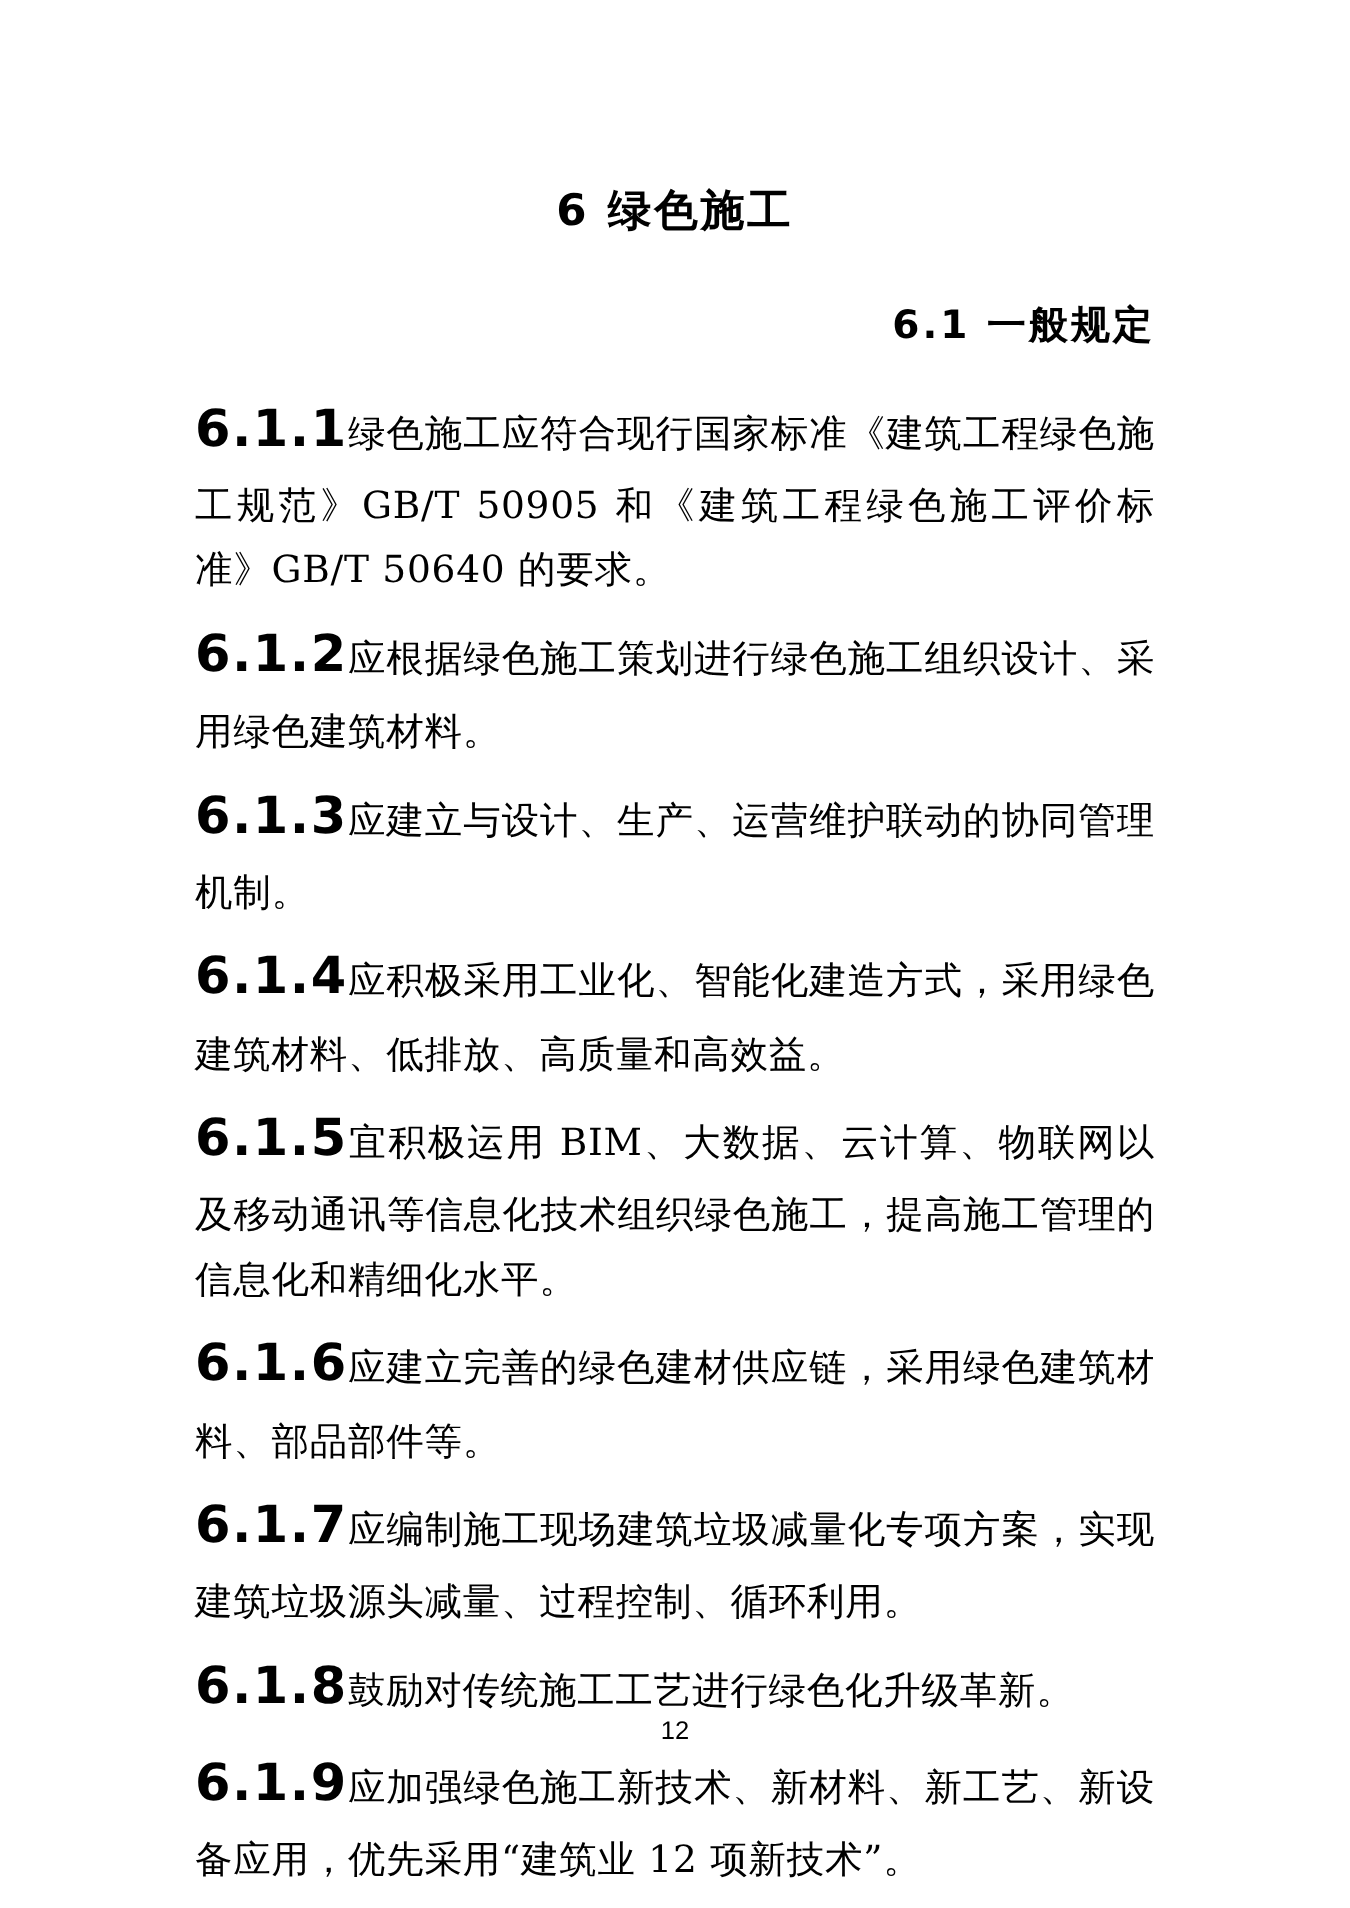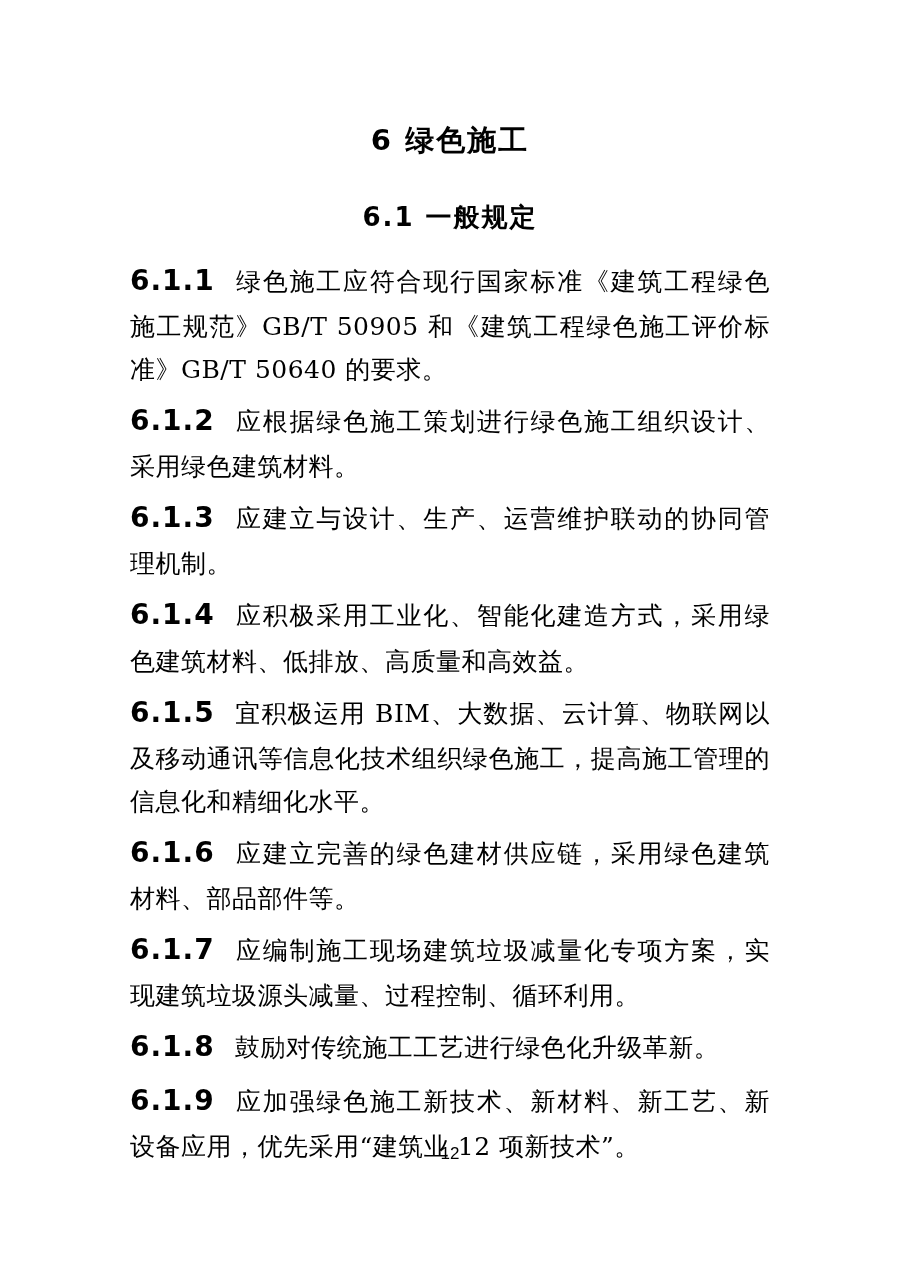--- a/index.html
+++ b/index.html
@@ -30,39 +30,39 @@
     font-weight: bold;
     text-align: center;
     margin: 0 0 0 0;
     letter-spacing: 2px;
     line-height: 1.4;
   }
   h2.section-title {
     font-family: "DejaVu Sans", "Liberation Sans", sans-serif;
     font-size: 26px;
     font-weight: bold;
-    text-align: center;
+    text-align: right;
     margin: 38px 0 22px 0;
     letter-spacing: 2px;
     line-height: 1.4;
   }
   .clause {
     font-size: 25px;
     line-height: 1.72;
     margin: 0 0 6px 0;
     text-align: justify;
     text-justify: inter-ideograph;
     letter-spacing: 0.5px;
   }
   .clause .num {
     font-family: "DejaVu Sans", "Liberation Sans", sans-serif;
     font-weight: bold;
-    font-size: 28px;
+    font-size: 34px;
     letter-spacing: 1px;
-    margin-right: 20px;
+    margin-right: 0;
   }
   .page-number {
     position: absolute;
     bottom: 108px;
     left: 0;
     right: 0;
     text-align: center;
     font-family: Liberation Sans, sans-serif;
     font-size: 17px;
   }

